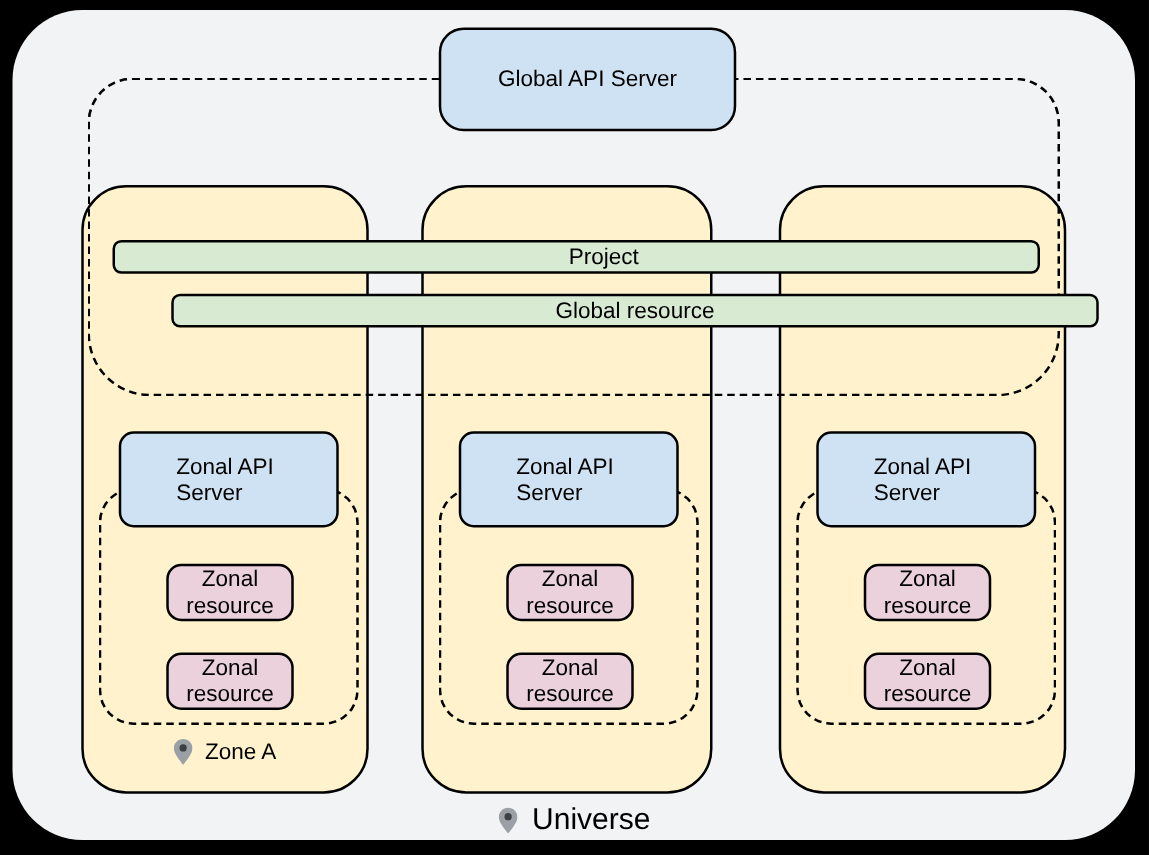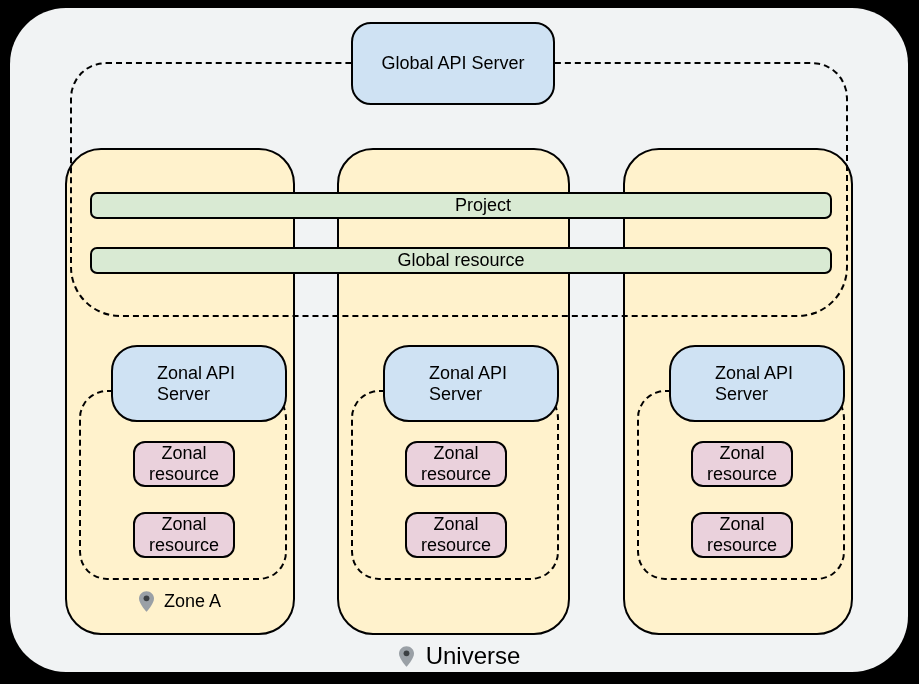--- a/index.html
+++ b/index.html
@@ -62,67 +62,68 @@
     background: var(--api-server-fill, #cfe2f3);
     border: 2px solid var(--border, #000);
     display: flex;
     align-items: center;
     justify-content: center;
     font-size: 18px;
     color: var(--text, #000);
     z-index: 2;
   }
   .api-box.zonal {
-    left: 44px; top: 195px;
+    left: 28px; top: 195px;
     width: 176px; height: 77px;
-    border-radius: 26px;
+    border-radius: 12px;
     padding-left: 44px;
   }
   .api-box.global {
     left: 351px; top: 22px;
-    width: 204px; height: 83px;
+    width: 238px; height: 83px;
     border-radius: 20px;
     z-index: 4;
   }
 
   .resource {
     position: absolute;
     left: 66px;
     width: 102px; height: 46px;
     background: var(--zonal-resource-fill, #ead1dc);
     border: 2px solid var(--border, #000);
     border-radius: 12px;
     display: flex;
     align-items: center;
     justify-content: center;
     text-align: center;
     font-size: 18px;
     line-height: 21px;
     color: var(--text, #000);
     z-index: 2;
+    margin-top: 10px;
   }
   .resource.r1 { top: 291px; }
   .resource.r2 { top: 362px; }
 
   .shared-bar {
     position: absolute;
     left: 90px;
     width: 742px; height: 27px;
     background: var(--shared-bar-fill, #d9ead3);
     border: 2px solid var(--border, #000);
     border-radius: 7px;
     display: flex;
     align-items: center;
     justify-content: center;
     font-size: 18px;
     color: var(--text, #000);
     z-index: 4;
   }
   .bar-project { top: 192px; padding-left: 44px; }
-  .bar-global-resource { top: 247px; }
+  .bar-global-resource { top: 235px; margin-left: 47px; }
 
   .pin-label-row {
     position: absolute;
     left: 0;
     width: 100%;
     height: 26px;
     display: flex;
     align-items: center;
     justify-content: center;
     gap: 10px;

